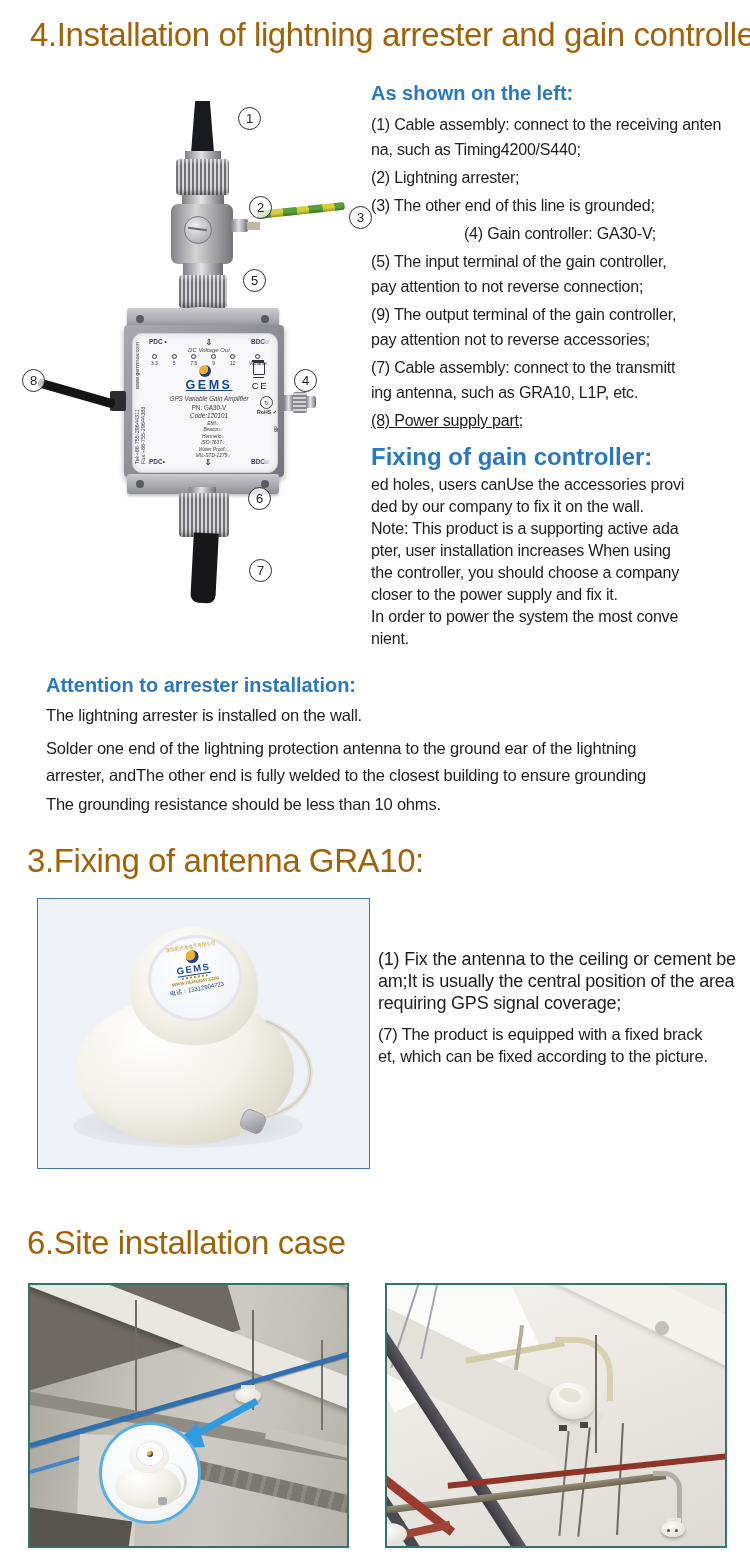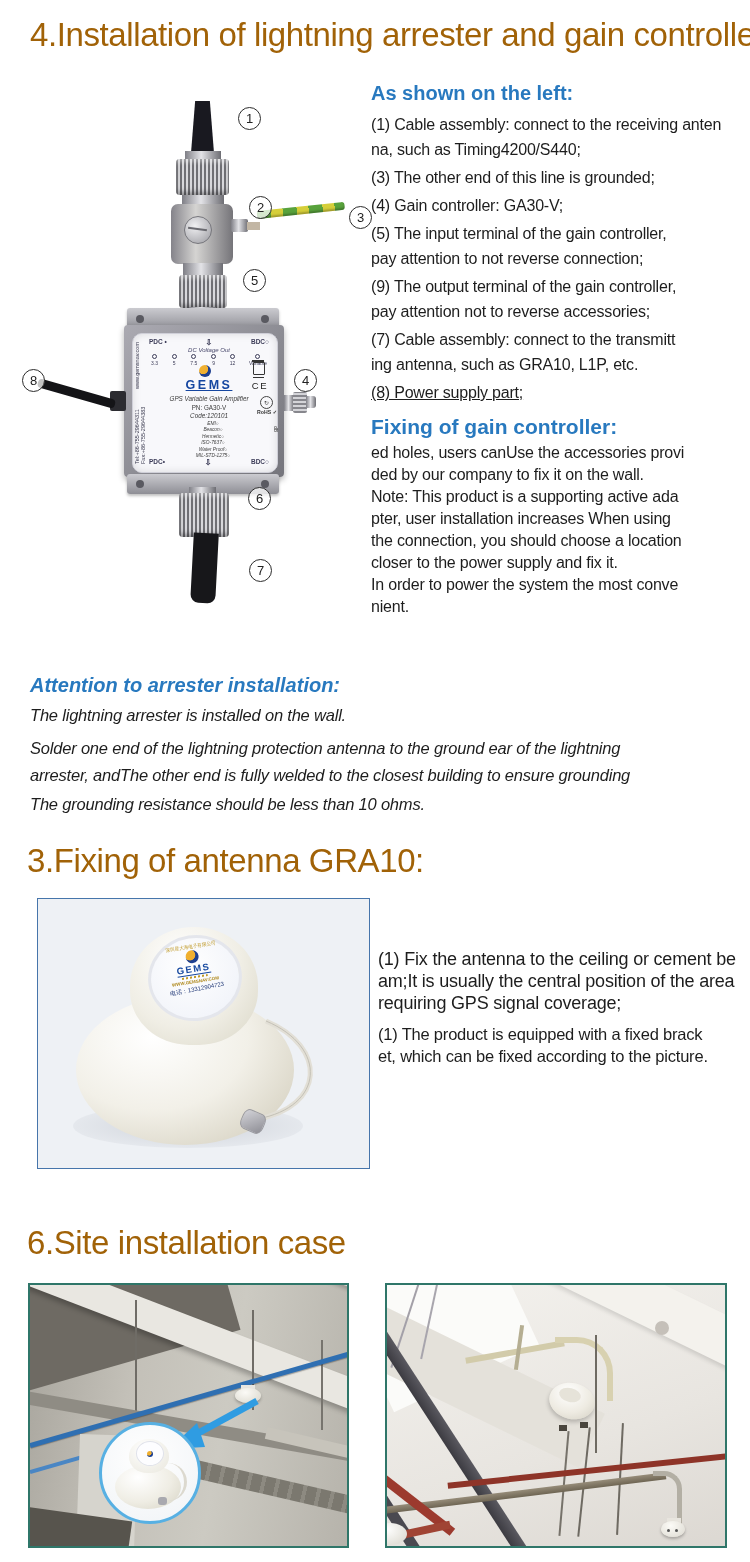--- a/index.html
+++ b/index.html
@@ -162,54 +162,57 @@
   <div class="callout" style="left:249px;top:559px;">7</div>
   <div class="callout" style="left:22px;top:369px;">8</div>
 
   <div class="abs" style="left:371px;top:82px;width:378px;">
     <div class="bluehead" style="font-size:20px;margin-bottom:7px;">As shown on the left:</div>
     <div class="body17" style="line-height:25px;">
         <div class="ln">(1) Cable assembly: connect to the receiving anten</div>
         <div class="ln">na, such as Timing4200/S440;</div>
       </div>
     <div class="body17" style="line-height:25px;margin-top:3px;">
+        <div class="ln">(2) Lightning arrester;</div>
+      </div>
+    <div class="body17" style="line-height:25px;margin-top:3px;">
         <div class="ln">(3) The other end of this line is grounded;</div>
       </div>
-    <div class="body17" style="line-height:25px;margin-top:3px;">
+    <div class="body17" style="line-height:25px;margin-top:3px;text-align:center;">
         <div class="ln">(4) Gain controller: GA30-V;</div>
       </div>
     <div class="body17" style="line-height:25px;margin-top:3px;">
         <div class="ln">(5) The input terminal of the gain controller,</div>
         <div class="ln">pay attention to not reverse connection;</div>
       </div>
     <div class="body17" style="line-height:25px;margin-top:3px;">
         <div class="ln">(9) The output terminal of the gain controller,</div>
         <div class="ln">pay attention not to reverse accessories;</div>
       </div>
     <div class="body17" style="line-height:25px;margin-top:3px;">
         <div class="ln">(7) Cable assembly: connect to the transmitt</div>
         <div class="ln">ing antenna, such as GRA10, L1P, etc.</div>
       </div>
     <div class="body17" style="line-height:25px;margin-top:3px;text-decoration:underline;">
         <div class="ln">(8) Power supply part;</div>
       </div>
-    <div class="bluehead" style="font-size:21px;margin:10px 0 3px;">Fixing of gain controller:</div>
+    <div class="bluehead" style="font-size:24px;margin:10px 0 3px;">Fixing of gain controller:</div>
     <div class="body17" style="line-height:22px;">
         <div class="ln">ed holes, users canUse the accessories provi</div>
         <div class="ln">ded by our company to fix it on the wall.</div>
         <div class="ln">Note: This product is a supporting active ada</div>
         <div class="ln">pter, user installation increases   When using</div>
-        <div class="ln">the connection, you should choose a location</div>
+        <div class="ln">the controller, you should choose a company</div>
         <div class="ln">closer to the power supply and fix it.</div>
         <div class="ln">In order to power the system the most conve</div>
         <div class="ln">nient.</div>
       </div>
   </div>
 
-  <div class="abs" style="left:30px;top:674px;width:700px;font-style:italic;">
+  <div class="abs" style="left:46px;top:674px;width:700px;">
     <div class="bluehead" style="font-size:20px;margin-bottom:9px;">Attention to arrester installation:</div>
     <div class="body17 ln" style="font-size:16.5px;margin-bottom:10px;">The lightning arrester is installed on the wall.</div>
     <div class="body17" style="font-size:16.5px;line-height:27px;margin-bottom:6px;">
         <div class="ln">Solder one end of the lightning protection antenna to the ground ear of the lightning</div>
         <div class="ln">arrester, andThe other end is fully welded to the closest building to ensure grounding</div>
       </div>
     <div class="body17 ln" style="font-size:16.5px;">The grounding resistance should be less than 10 ohms.</div>
   </div>
 
   <div class="abs sec-title" style="left:27px;top:842px;">3.Fixing of antenna GRA10:</div>
@@ -235,21 +238,21 @@
     <div class="shape" style="left:203px;top:212px;width:22px;height:19px;border-radius:6px/8px;background:linear-gradient(135deg,#d4d4d9,#8d8d94);transform:rotate(24deg);border:1px solid #9a9aa0;"></div>
   </div>
 
   <div class="abs" style="left:378px;top:948px;width:370px;">
     <div class="body17" style="font-size:18px;line-height:22px;">
         <div class="ln">(1) Fix the antenna to the ceiling or cement be</div>
         <div class="ln">am;It is usually the central position of the area</div>
         <div class="ln">requiring GPS signal coverage;</div>
       </div>
     <div class="body17" style="font-size:16.5px;line-height:22px;margin-top:9px;">
-        <div class="ln">(1) The product is equipped with a fixed brack</div>
+        <div class="ln">(7) The product is equipped with a fixed brack</div>
         <div class="ln">et, which can be fixed according to the picture.</div>
       </div>
   </div>
 
   <div class="abs sec-title" style="left:27px;top:1224px;">6.Site installation case</div>
 
   <div class="photo" style="left:28px;top:1283px;width:317px;height:261px;background:linear-gradient(100deg,#a7a49c,#c3c0b8 32%,#cccac2 60%,#b6b3ab);">
     <div class="shape" style="left:-40px;top:-30px;width:240px;height:110px;background:#6e6a63;transform:rotate(-16deg);"></div>
     <div class="shape" style="left:-60px;top:30px;width:430px;height:30px;background:#e9e7e1;transform:rotate(21deg);box-shadow:0 4px 5px rgba(0,0,0,.25);"></div>
     <div class="shape" style="left:60px;top:-50px;width:430px;height:34px;background:#dad8d1;transform:rotate(21deg);box-shadow:0 3px 4px rgba(0,0,0,.2);"></div>

